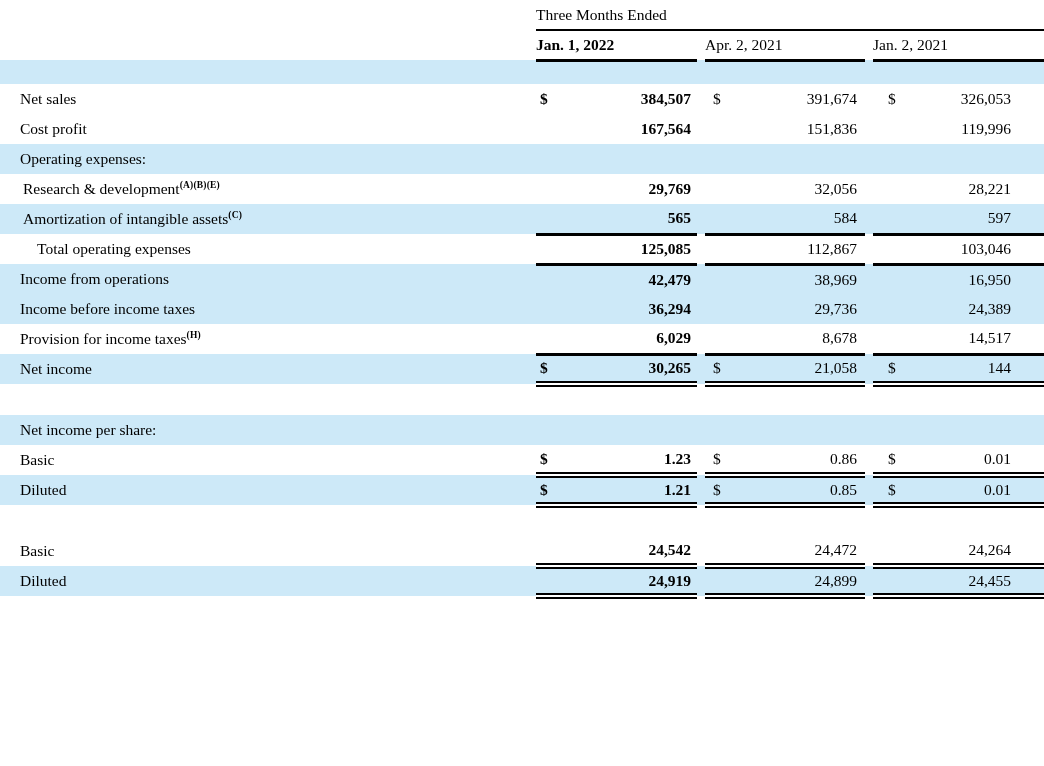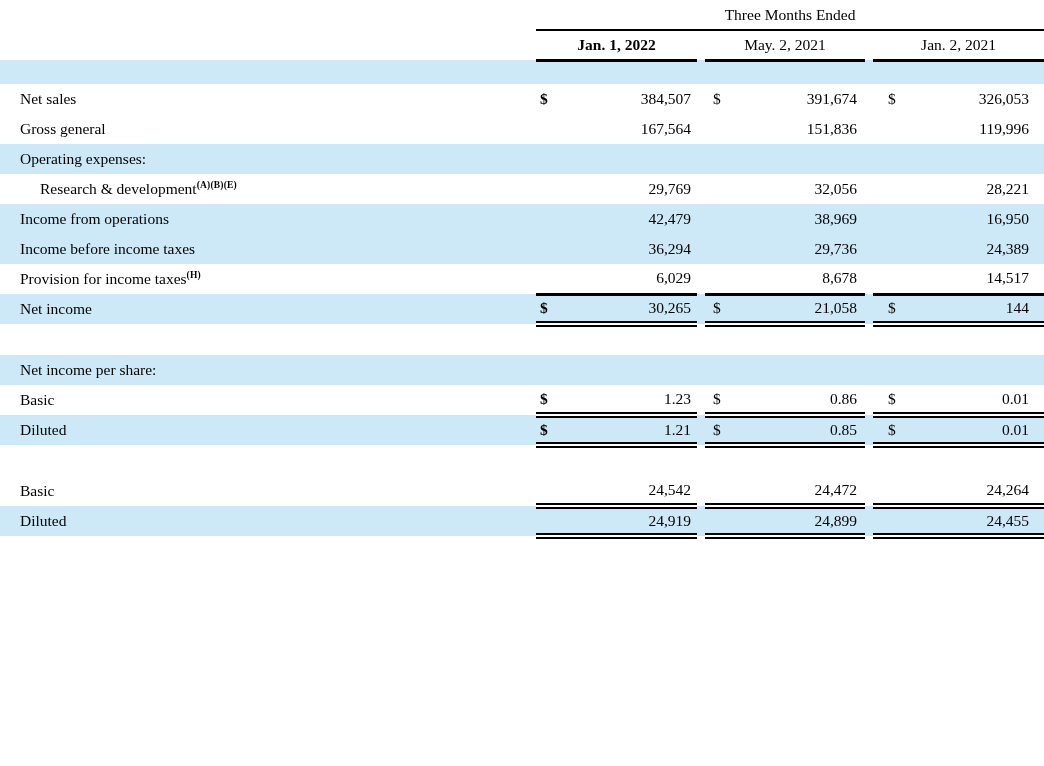--- a/index.html
+++ b/index.html
@@ -15,41 +15,41 @@
   td {
     padding: 0; height: 30px;
     white-space: nowrap; overflow: hidden;
     vertical-align: middle;
   }
   tr.shaded td { background: var(--shaded); }
   tr.spacer.shaded td { height: 24px; }
   tr.spacer td { height: 31px; }
 
   .lbl  { padding-left: 20px; }
-  .ind1 { padding-left: 40px; }
+  .ind1 { padding-left: 23px; }
   .ind2 { padding-left: 37px; }
 
   .d  { text-align: left; }
   .d1 { padding-left: 4px;  font-weight: bold; }
   .d2 { padding-left: 8px; }
   .d3 { padding-left: 15px; }
   .v  { text-align: right; }
-  .v1 { padding-right: 6px;  font-weight: normal; margin-top: 38px; }
+  .v1 { padding-right: 6px;  font-weight: bold; margin-top: 38px; }
   .v2 { padding-right: 8px; }
-  .v3 { padding-right: 15px; }
+  .v3 { padding-right: 33px; }
 
   tr.rule-single td.money { border-bottom: 3px solid var(--rule); }
   tr.rule-double td.money { border-bottom: 6px double var(--rule); }
 
   .period-hdr {
-    text-align: center; height: 29px;
+    height: 29px;
     border-bottom: 2px solid var(--rule);
   }
   .col-hdr {
-    text-align: center; height: 29px;
+    text-align: left; height: 29px;
     border-bottom: 3px solid var(--rule);
   }
   .bold { font-weight: bold; }
 
   sup {
     font-size: 9.5px; font-weight: bold;
     line-height: 0; letter-spacing: 0.2px;
   }
 </style>
 </head>
@@ -69,21 +69,21 @@
   </colgroup>
   <thead>
     <tr>
       <td class="lbl"></td>
       <td colspan="8" class="period-hdr">Three Months Ended</td>
     </tr>
     <tr>
       <td></td>
       <td colspan="2" class="col-hdr bold">Jan. 1, 2022</td>
       <td class="gap"></td>
-      <td colspan="2" class="col-hdr">May. 2, 2021</td>
+      <td colspan="2" class="col-hdr">Apr. 2, 2021</td>
       <td class="gap"></td>
       <td colspan="2" class="col-hdr">Jan. 2, 2021</td>
     </tr>
   </thead>
   <tbody id="tbody">
       <tr class="shaded spacer">
         <td class="lbl"></td>
         <td class="d money d1"></td>
         <td class="v money v1"></td>
         <td class="gap"></td>
@@ -98,21 +98,21 @@
         <td class="d money d1">$</td>
         <td class="v money v1">384,507</td>
         <td class="gap"></td>
         <td class="d money d2">$</td>
         <td class="v money v2">391,674</td>
         <td class="gap"></td>
         <td class="d money d3">$</td>
         <td class="v money v3">326,053</td>
       </tr>
       <tr class="">
-        <td class="lbl"><span>Gross general</span></td>
+        <td class="lbl"><span>Cost profit</span></td>
         <td class="d money d1"></td>
         <td class="v money v1">167,564</td>
         <td class="gap"></td>
         <td class="d money d2"></td>
         <td class="v money v2">151,836</td>
         <td class="gap"></td>
         <td class="d money d3"></td>
         <td class="v money v3">119,996</td>
       </tr>
       <tr class="shaded">
@@ -130,20 +130,42 @@
         <td class="lbl ind1"><span>Research &amp; development</span><sup>(A)(B)(E)</sup></td>
         <td class="d money d1"></td>
         <td class="v money v1">29,769</td>
         <td class="gap"></td>
         <td class="d money d2"></td>
         <td class="v money v2">32,056</td>
         <td class="gap"></td>
         <td class="d money d3"></td>
         <td class="v money v3">28,221</td>
       </tr>
+      <tr class="shaded rule-single">
+        <td class="lbl ind1"><span>Amortization of intangible assets</span><sup>(C)</sup></td>
+        <td class="d money d1"></td>
+        <td class="v money v1">565</td>
+        <td class="gap"></td>
+        <td class="d money d2"></td>
+        <td class="v money v2">584</td>
+        <td class="gap"></td>
+        <td class="d money d3"></td>
+        <td class="v money v3">597</td>
+      </tr>
+      <tr class="rule-single">
+        <td class="lbl ind2"><span>Total operating expenses</span></td>
+        <td class="d money d1"></td>
+        <td class="v money v1">125,085</td>
+        <td class="gap"></td>
+        <td class="d money d2"></td>
+        <td class="v money v2">112,867</td>
+        <td class="gap"></td>
+        <td class="d money d3"></td>
+        <td class="v money v3">103,046</td>
+      </tr>
       <tr class="shaded">
         <td class="lbl"><span>Income from operations</span></td>
         <td class="d money d1"></td>
         <td class="v money v1">42,479</td>
         <td class="gap"></td>
         <td class="d money d2"></td>
         <td class="v money v2">38,969</td>
         <td class="gap"></td>
         <td class="d money d3"></td>
         <td class="v money v3">16,950</td>

